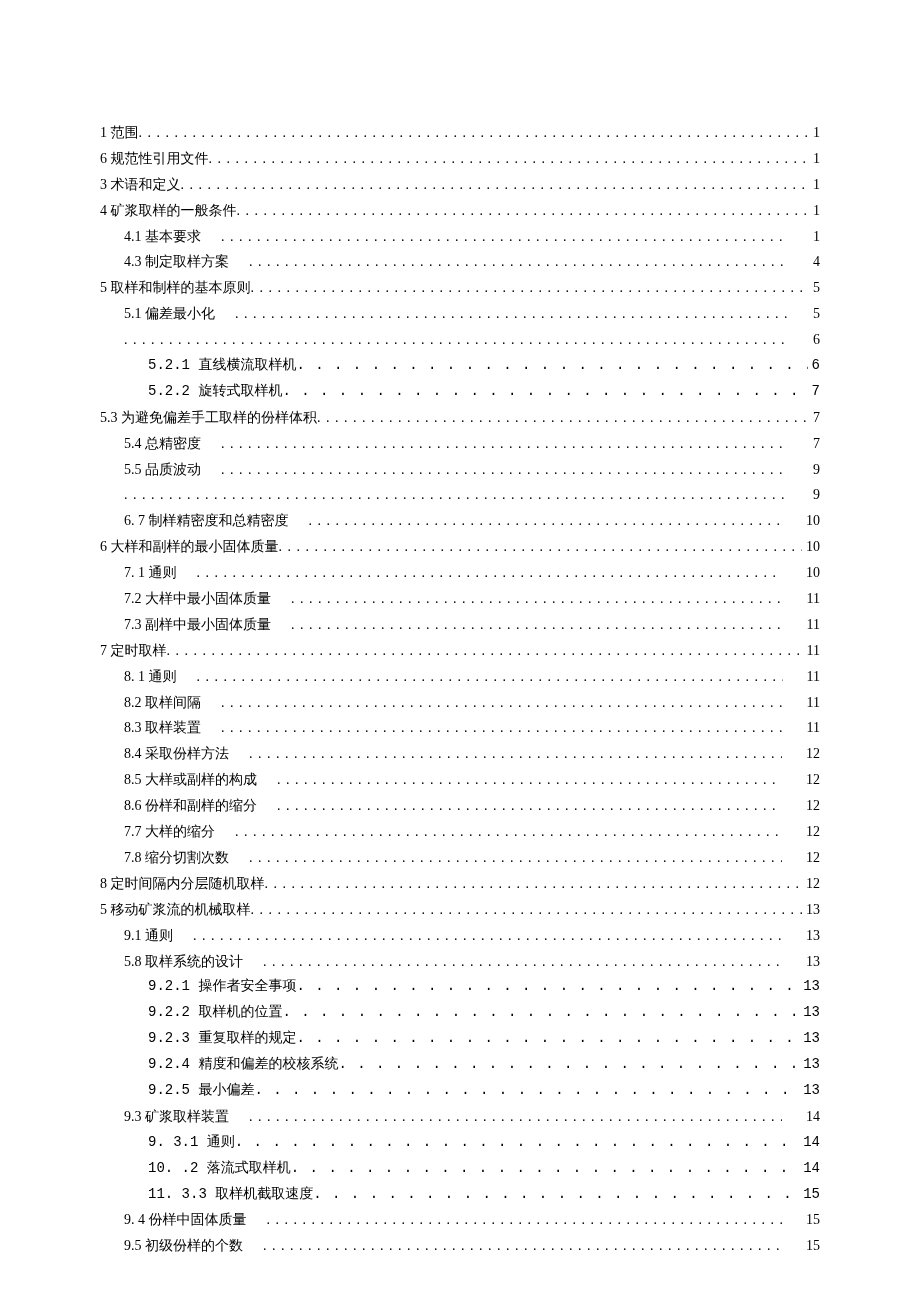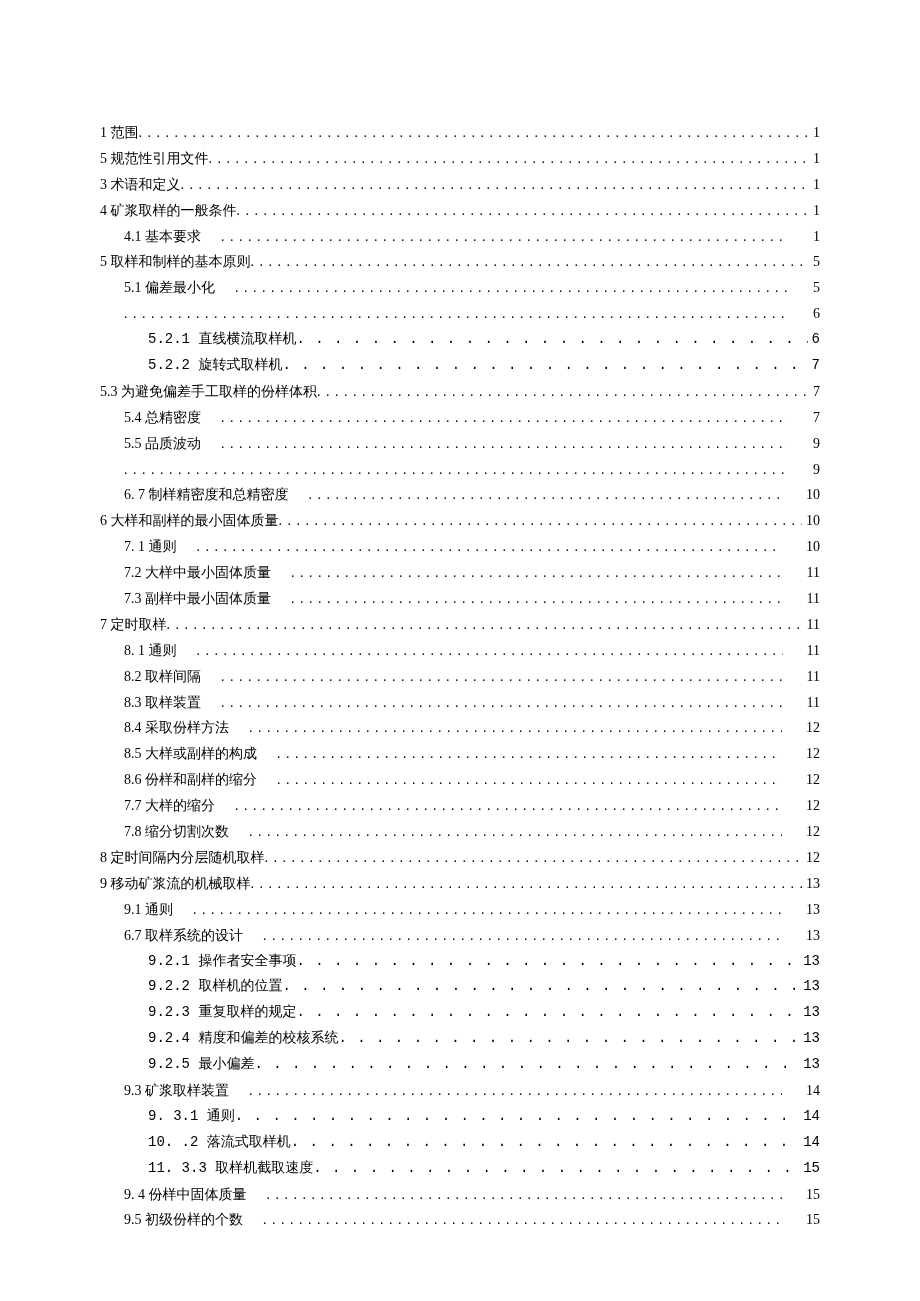--- a/index.html
+++ b/index.html
@@ -44,39 +44,44 @@
 <body>
 
 <div class="page">
   <div id="toc-container">
       <div class="toc-row lv0">
         <span class="toc-label">1 范围</span>
         <span class="toc-dots"></span>
         <span class="toc-page">1</span>
       </div>
       <div class="toc-row lv0">
-        <span class="toc-label">5 规范性引用文件</span>
+        <span class="toc-label">6 规范性引用文件</span>
         <span class="toc-dots"></span>
         <span class="toc-page">1</span>
       </div>
       <div class="toc-row lv0">
         <span class="toc-label">3 术语和定义</span>
         <span class="toc-dots"></span>
         <span class="toc-page">1</span>
       </div>
       <div class="toc-row lv0">
         <span class="toc-label">4 矿浆取样的一般条件</span>
         <span class="toc-dots"></span>
         <span class="toc-page">1</span>
       </div>
       <div class="toc-row lv1">
         <span class="toc-label">4.1 基本要求</span>
         <span class="toc-dots"></span>
         <span class="toc-page">1</span>
       </div>
+      <div class="toc-row lv1">
+        <span class="toc-label">4.3 制定取样方案</span>
+        <span class="toc-dots"></span>
+        <span class="toc-page">4</span>
+      </div>
       <div class="toc-row lv0">
         <span class="toc-label">5 取样和制样的基本原则</span>
         <span class="toc-dots"></span>
         <span class="toc-page">5</span>
       </div>
       <div class="toc-row lv1">
         <span class="toc-label">5.1 偏差最小化</span>
         <span class="toc-dots"></span>
         <span class="toc-page">5</span>
       </div>
@@ -182,31 +187,31 @@
         <span class="toc-label">7.8 缩分切割次数</span>
         <span class="toc-dots"></span>
         <span class="toc-page">12</span>
       </div>
       <div class="toc-row lv0">
         <span class="toc-label">8 定时间隔内分层随机取样</span>
         <span class="toc-dots"></span>
         <span class="toc-page">12</span>
       </div>
       <div class="toc-row lv0">
-        <span class="toc-label">9 移动矿浆流的机械取样</span>
+        <span class="toc-label">5 移动矿浆流的机械取样</span>
         <span class="toc-dots"></span>
         <span class="toc-page">13</span>
       </div>
       <div class="toc-row lv1">
         <span class="toc-label">9.1 通则</span>
         <span class="toc-dots"></span>
         <span class="toc-page">13</span>
       </div>
       <div class="toc-row lv1">
-        <span class="toc-label">6.7 取样系统的设计</span>
+        <span class="toc-label">5.8 取样系统的设计</span>
         <span class="toc-dots"></span>
         <span class="toc-page">13</span>
       </div>
       <div class="toc-row lv2">
         <span class="toc-label">9.2.1 操作者安全事项</span>
         <span class="toc-dots"></span>
         <span class="toc-page">13</span>
       </div>
       <div class="toc-row lv2">
         <span class="toc-label">9.2.2 取样机的位置</span>

